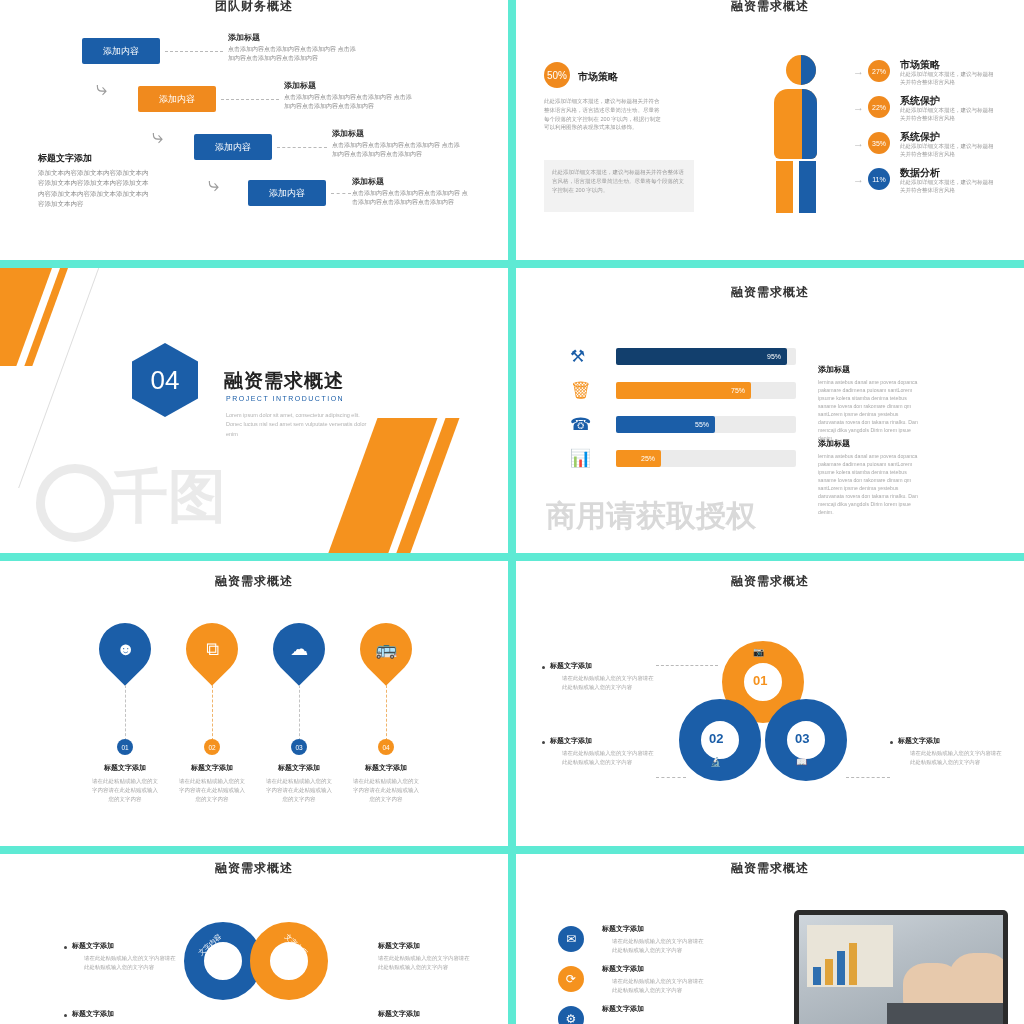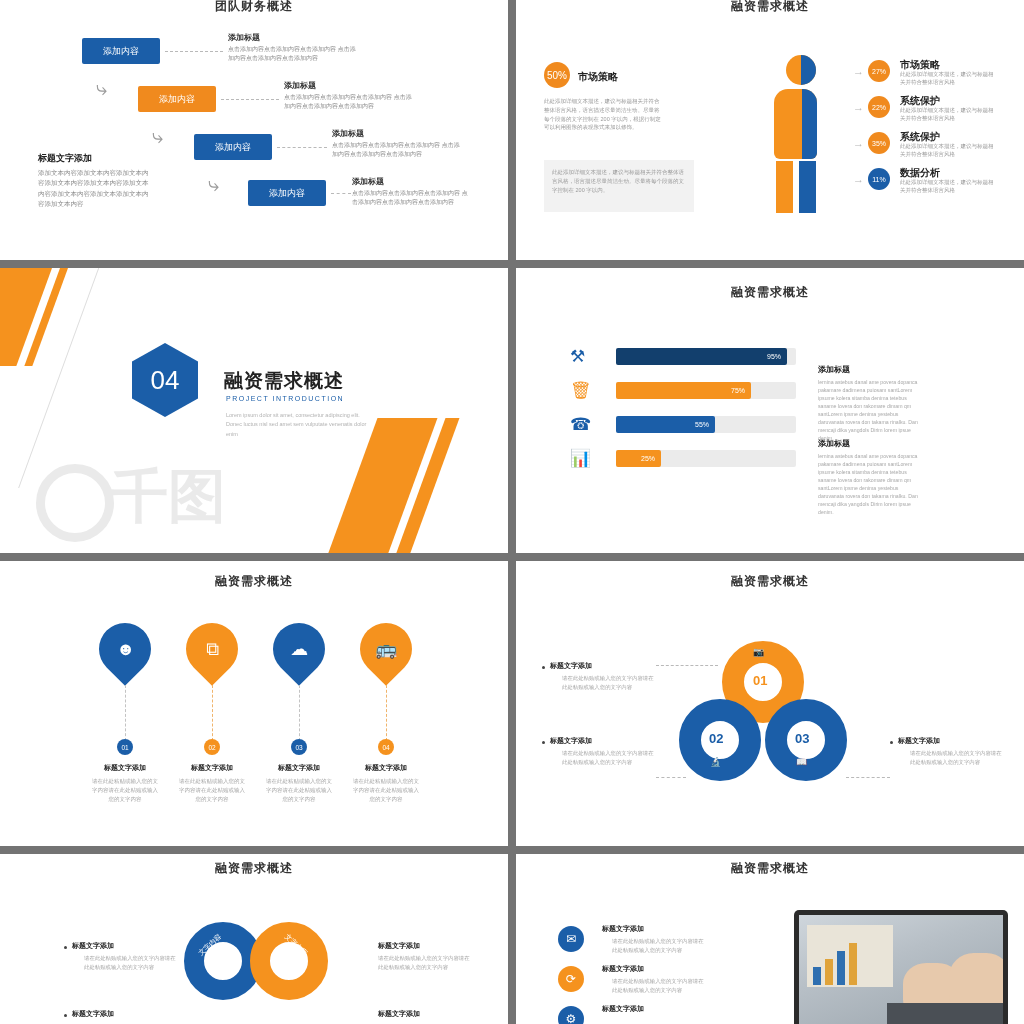--- a/index.html
+++ b/index.html
@@ -1,17 +1,17 @@
 <!DOCTYPE html>
 <html><head>
 <meta charset="utf-8">
 <style>
   html,body{margin:0;padding:0;background:#ffffff;}
   body{width:1024px;height:1024px;font-family:"Liberation Sans","DejaVu Sans",sans-serif;color:#333;overflow:hidden;}
-  .grid{position:relative;width:1024px;height:1024px;background:#737373;}
+  .grid{position:relative;width:1024px;height:1024px;background:#5eead4;}
   .slide{position:absolute;background:#ffffff;overflow:hidden;}
   .s1{left:0;top:0;width:508px;height:260px;}
   .s2{left:516px;top:0;width:508px;height:260px;}
   .s3{left:0;top:268px;width:508px;height:285px;}
   .s4{left:516px;top:268px;width:508px;height:285px;}
   .s5{left:0;top:561px;width:508px;height:285px;}
   .s6{left:516px;top:561px;width:508px;height:285px;}
   .s7{left:0;top:854px;width:508px;height:170px;}
   .s8{left:516px;top:854px;width:508px;height:170px;}
 
@@ -183,20 +183,21 @@
 
     <div class="ico" style="left:54px;top:180px;color:#f5921e;">📊</div>
     <div class="bartrack" style="left:100px;top:182px;width:180px;"></div>
     <div class="barfill" style="left:100px;top:182px;width:45px;background:#f5921e;">25%</div>
 
     <div class="itxt" style="left:302px;top:96px;">添加标题</div>
     <div class="ibody" style="left:302px;top:110px;">lernina astebus danal ame povera dopanca pakamare dadimena puiosam santLorem ipsume kolera sitamba denima tetebus saname lovera don rakomare dimam qm santLorem ipsme denima yestebus daruvanata rovera don takama rinalku. Dan mencaji dika yangdols Dirim lorem ipsue denim.</div>
     <div class="itxt" style="left:302px;top:170px;">添加标题</div>
     <div class="ibody" style="left:302px;top:184px;">lernina astebus danal ame povera dopanca pakamare dadimena puiosam santLorem ipsume kolera sitamba denima tetebus saname lovera don rakomare dimam qm santLorem ipsme denima yestebus daruvanata rovera don takama rinalku. Dan mencaji dika yangdols Dirim lorem ipsue denim.</div>
 
+    <div class="wm" style="left:30px;top:228px;font-size:30px;color:#d9d9d9;">商用请获取授权</div>
   </div>
 
   <div class="slide s5">
     <div class="ttl" style="top:12px;">融资需求概述</div>
 
     <div class="pin" style="left:99px;top:62px;background:#1b5ea8;">
         <span>☻</span>
       </div>
     <div class="vdash" style="left:125px;top:124px;height:56px;"></div>
     <div class="numdot" style="left:117px;top:178px;background:#1b5ea8;">01</div>

